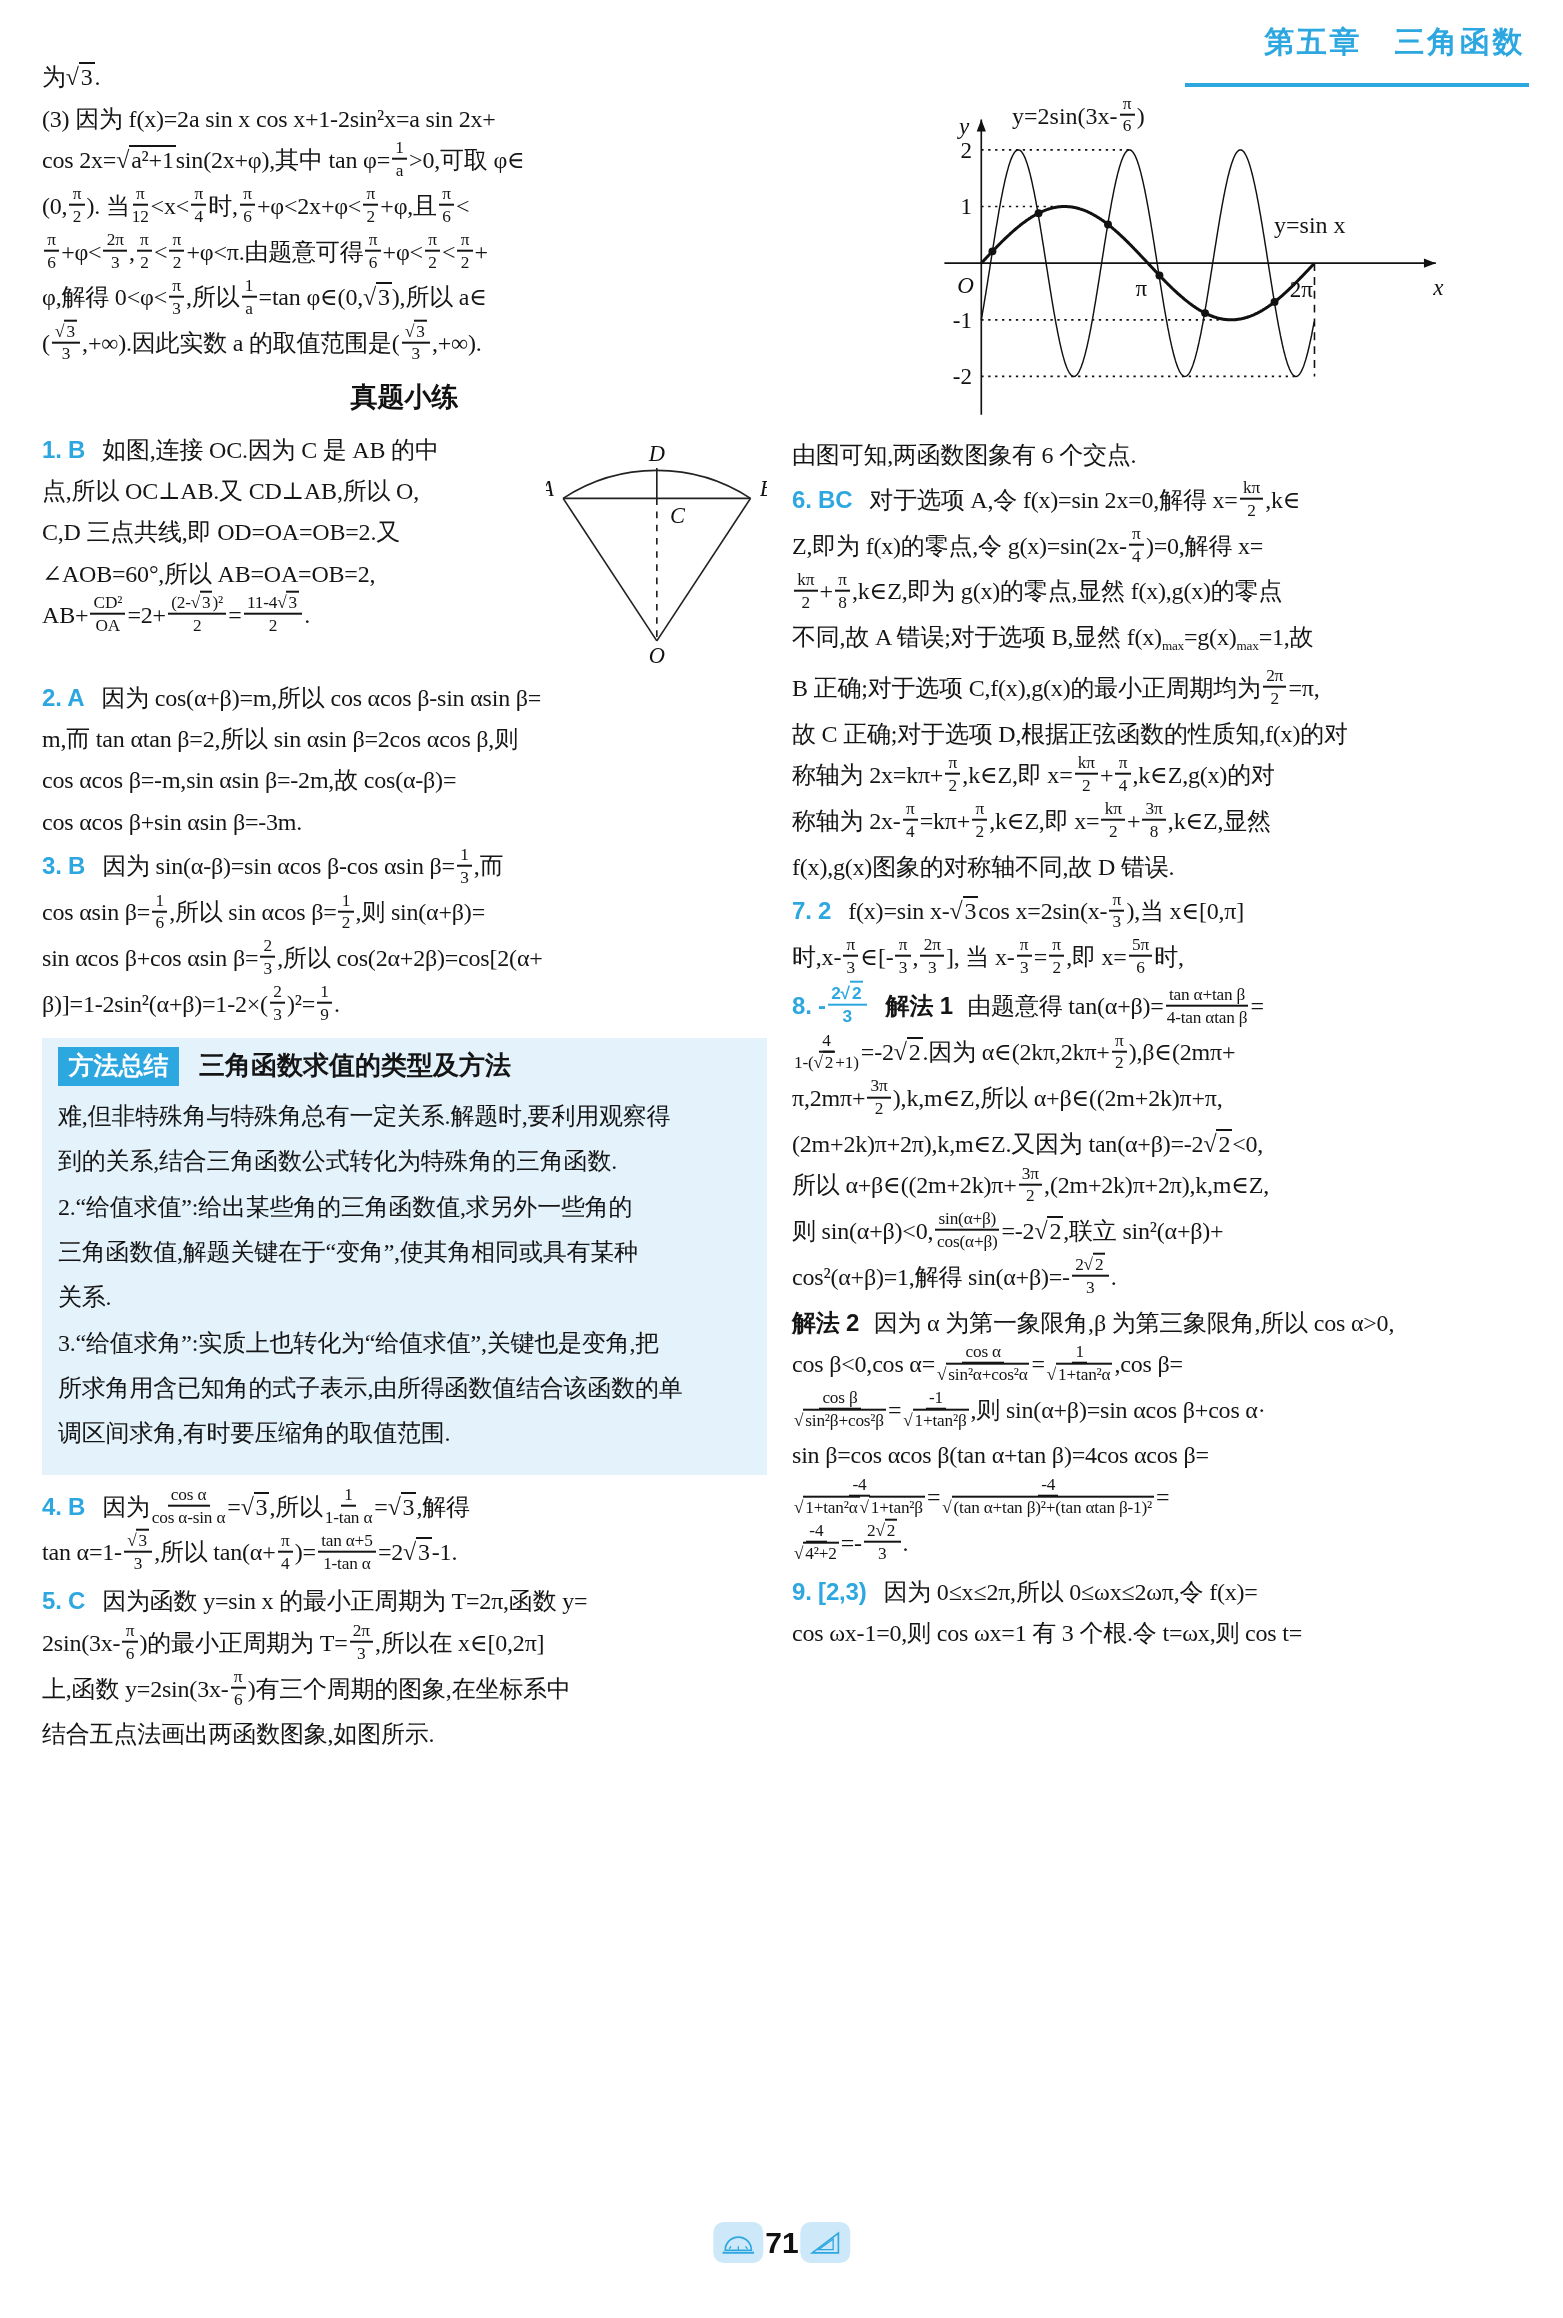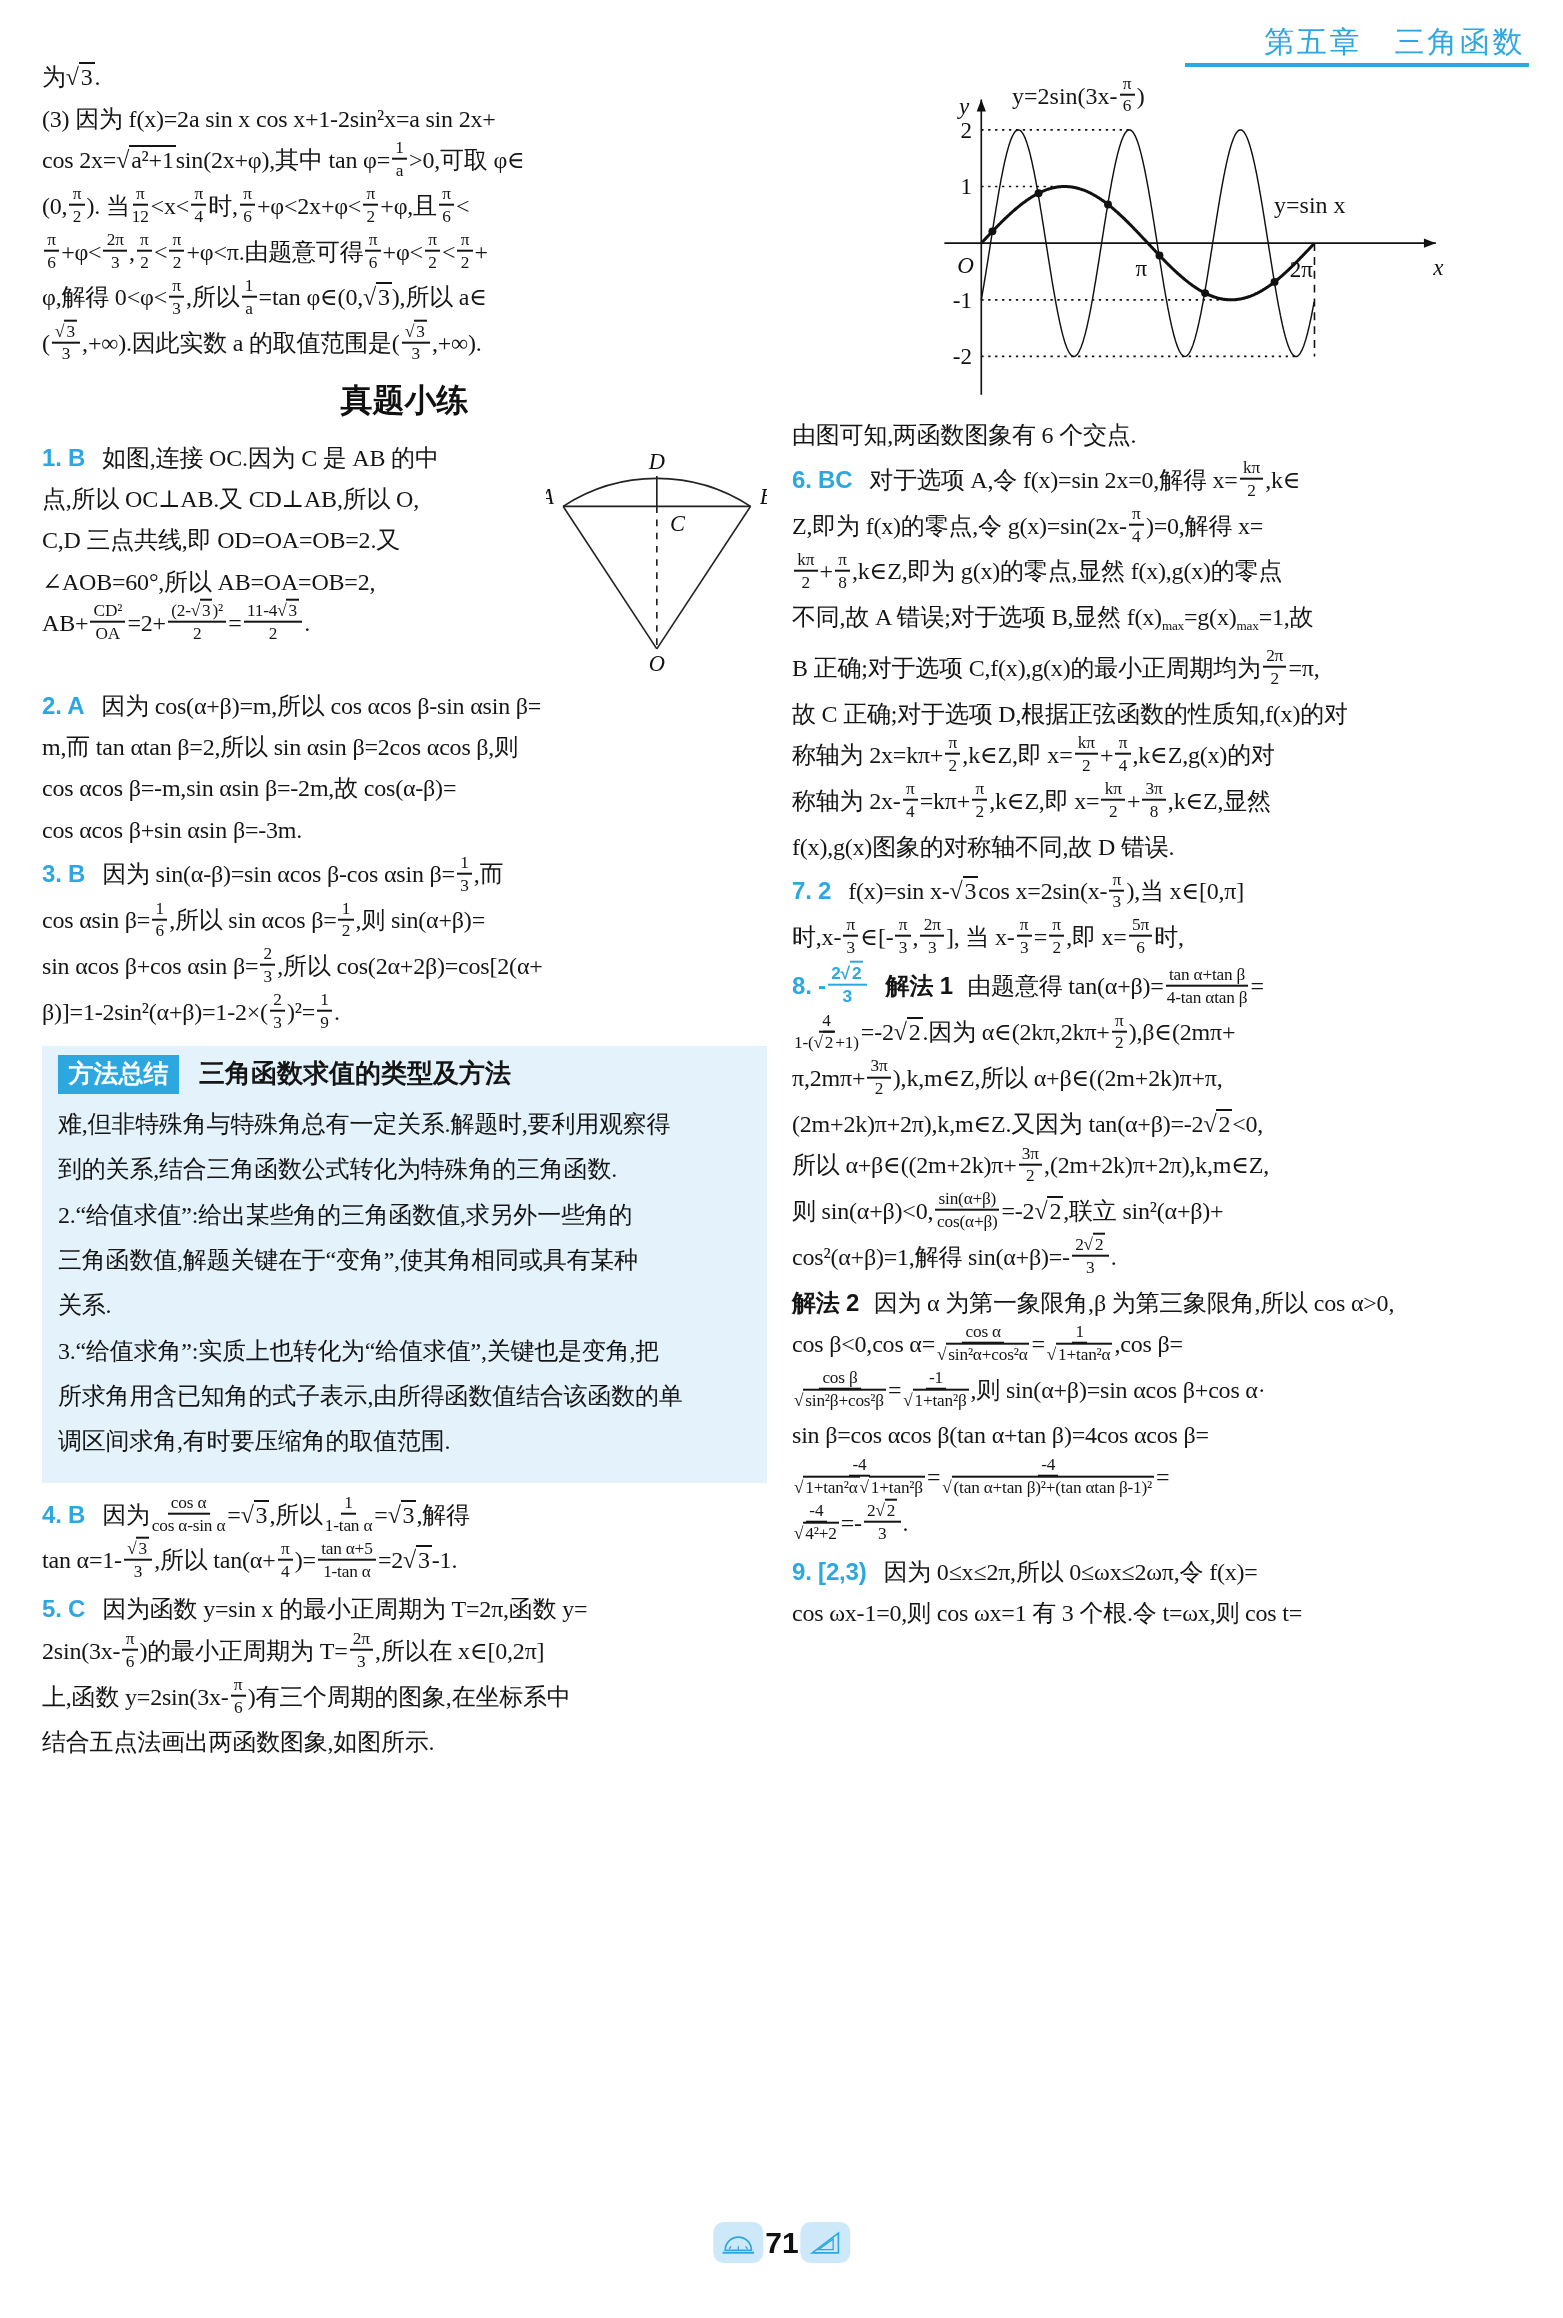--- a/index.html
+++ b/index.html
@@ -16,25 +16,25 @@
   
   .fr{display:inline-flex;flex-direction:column;align-items:center;vertical-align:middle;
       font-size:0.72em;line-height:1.12;margin:0 2px;transform:translateY(-3.3px);}
   .fr .nu{border-bottom:2px solid currentColor;padding:0 3.3px 0.7px;}
   .fr .de{padding-top:0.7px;}
   
   .rt{white-space:nowrap;}
   .rt .rd{border-top:2px solid currentColor;padding:0 2px;}
   .sb{font-size:0.55em;vertical-align:-0.4em;}
   .sec-title{text-align:center;font-family:Liberation Serif, serif;
-      font-weight:900;font-size:32px;margin:12px 0 16px;color:#111;}
+      font-weight:900;font-size:27px;margin:12px 0 16px;color:#111;}
   .chapter{text-align:right;margin-bottom:9.2px;}
   .chapter span{display:inline-block;color:var(--accent);
-      font-family:"Liberation Sans","DejaVu Sans",sans-serif;font-weight:normal;font-size:30px;
-      border-bottom:4px solid var(--accent);padding:0 4px 0 79px;letter-spacing:2.6px;}
+      font-family:"Liberation Sans","DejaVu Sans",sans-serif;font-weight:bold;font-size:30px;
+      border-bottom:4px solid var(--accent);padding:0 4px 20px 79px;letter-spacing:2.6px;}
   .graph-wrap{position:relative;width:527px;height:333px;margin:4px 0 6.6px 130px;}
   .graph-wrap svg{position:absolute;left:0;top:0;}
   .gl{position:absolute;font-size:24px;white-space:nowrap;}
   .mbox{background:var(--boxbg);padding:9.2px 16px 17px;margin:10.5px 0 13px;}
   .mbox .ln{line-height:42px;white-space:normal;}
   .mtag{display:inline-block;background:var(--accent);color:#fff;
       font-family:"Liberation Sans","DejaVu Sans",sans-serif;font-weight:bold;font-size:25px;
       padding:2px 10.5px 4px;margin-right:20px;}
   .mtitle{font-family:"Liberation Sans","DejaVu Sans",sans-serif;font-weight:bold;font-size:26px;}
   .mhead{margin-bottom:9.2px;}

